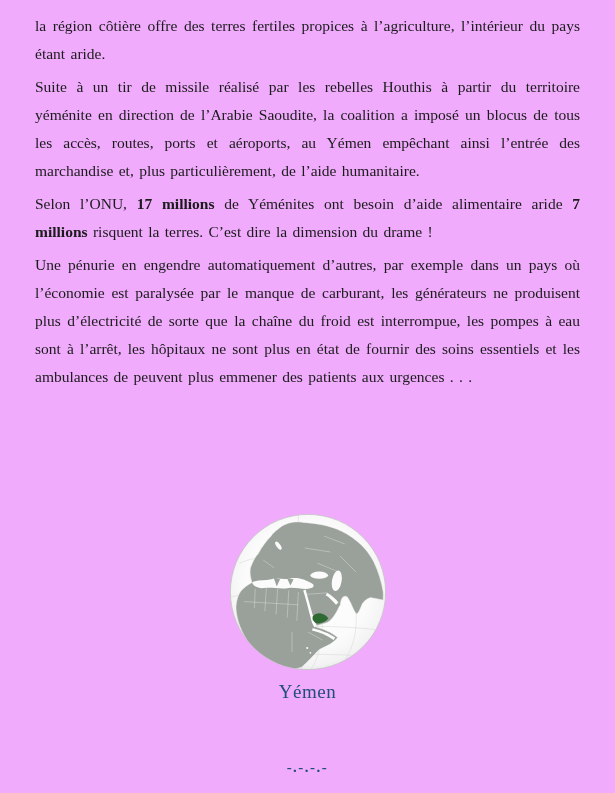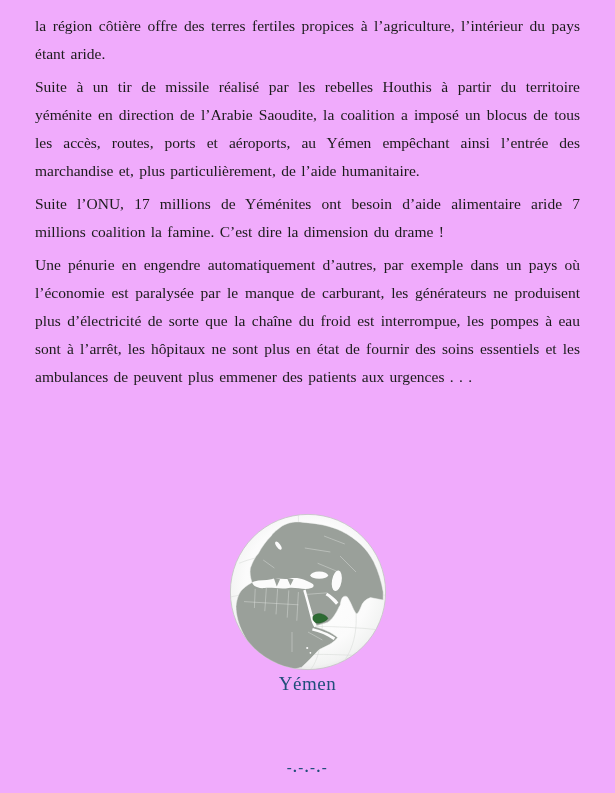--- a/index.html
+++ b/index.html
@@ -20,31 +20,31 @@
     height: 500px;
     overflow: hidden;
   }
   .para {
     margin: 0 0 5px 0;
     font-size: 15.5px;
     line-height: 28px;
     text-align: justify;
     word-spacing: 1.5px;
   }
-  .para b { font-weight: normal; }
+  .para b { font-weight: bold; }
   .figure-block {
     position: absolute;
     top: 512px;
     left: 0;
     width: 615px;
     text-align: center;
   }
   .figure-block svg { display: block; margin: 0 auto; }
   .figure-caption {
-    margin-top: 0;
+    margin-top: 8px;
     font-size: 19px;
     line-height: 24px;
     letter-spacing: 0.5px;
     color: #1f4e79;
   }
   .separator {
     position: absolute;
     top: 758px;
     left: 0;
     width: 615px;
@@ -57,21 +57,21 @@
   }
 </style>
 </head>
 <body>
 
 <div class="page">
 
   <div class="text-block">
     <p class="para"><span>la région côtière offre des terres fertiles propices à l’agriculture, l’intérieur du pays étant aride.</span></p>
     <p class="para"><span>Suite à un tir de missile réalisé par les rebelles Houthis à partir du territoire yéménite en direction de l’Arabie Saoudite, la coalition a imposé un blocus de tous les accès, routes, ports et aéroports, au Yémen empêchant ainsi l’entrée des marchandise et, plus particulièrement, de l’aide humanitaire.</span></p>
-    <p class="para"><span>Suite l’ONU, </span><b>17 millions</b><span> de Yéménites ont besoin d’aide alimentaire aride </span><b>7 millions</b><span> coalition la famine. C’est dire la dimension du drame !</span></p>
+    <p class="para"><span>Selon l’ONU, </span><b>17 millions</b><span> de Yéménites ont besoin d’aide alimentaire aride </span><b>7 millions</b><span> risquent la terres. C’est dire la dimension du drame !</span></p>
     <p class="para"><span>Une pénurie en engendre automatiquement d’autres, par exemple dans un pays où l’économie est paralysée par le manque de carburant, les générateurs ne produisent plus d’électricité de sorte que la chaîne du froid est interrompue, les pompes à eau sont à l’arrêt, les hôpitaux ne sont plus en état de fournir des soins essentiels et les ambulances de peuvent plus emmener des patients aux urgences  . . .</span></p>
   </div>
 
   <figure class="figure-block" style="margin:0;">
     <svg viewBox="0 0 200 200" width="160" height="160" aria-hidden="true">
       <defs>
         <radialGradient id="sea" cx="50%" cy="45%" r="58%">
           <stop offset="0%" stop-color="#ffffff"></stop>
           <stop offset="70%" stop-color="#fbfbfb"></stop>
           <stop offset="90%" stop-color="#f2f3f2"></stop>

